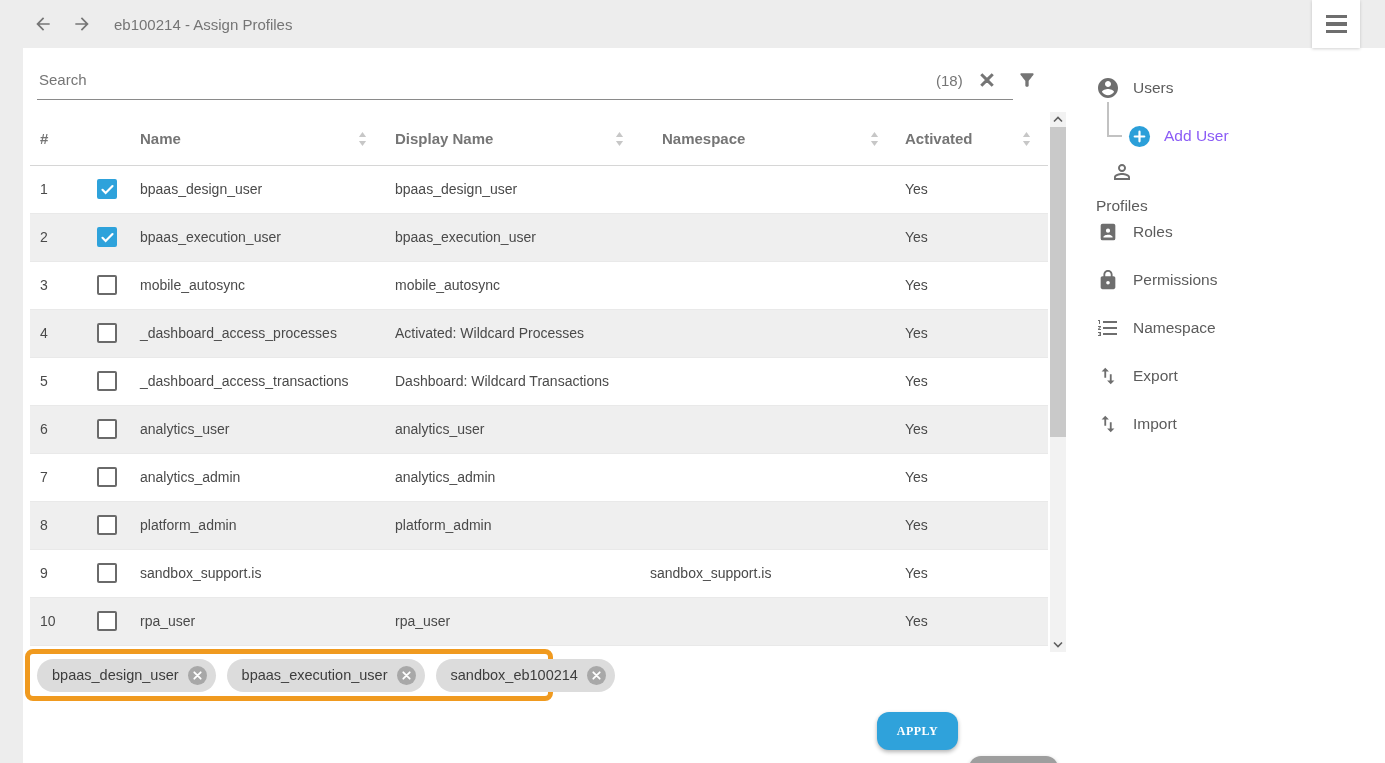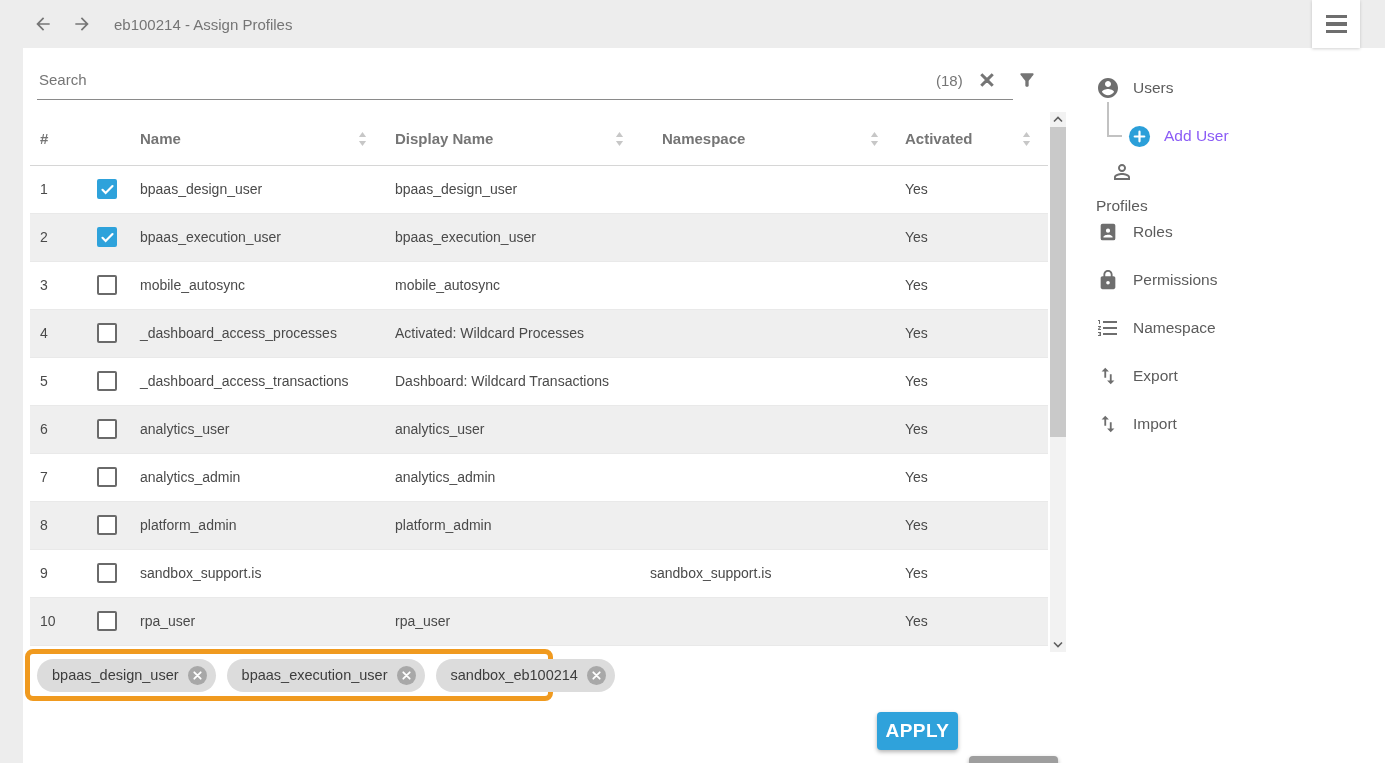--- a/index.html
+++ b/index.html
@@ -55,22 +55,22 @@
 
   
   .chips-box { position:absolute; left:25px; top:649px; width:528px; height:52px;
     border:5px solid #f09a1f; border-radius:8px; background:#fff;
     display:flex; align-items:center; padding-left:7px; gap:11px; }
   .chip { display:flex; align-items:center; gap:9px; background:#dcdcdc; border-radius:17px; height:33px;
     padding:0 9px 0 15px; font-size:14.5px; color:#3d3d3d; white-space:nowrap; }
   .chip-x { display:flex; cursor:pointer; }
 
   
-  .btn { position:absolute; top:712px; height:38px; border:none; color:#fff; font-size:19px; font-weight:700;
-    font-family:Liberation Sans, sans-serif; letter-spacing:0.5px; border-radius:4px; box-shadow:0 2px 4px rgba(0,0,0,0.3); cursor:pointer; }
+  .btn { position:absolute; top:712px; height:38px; border:none; color:#fff; font-size:12px; font-weight:700;
+    font-family:Liberation Serif, serif; letter-spacing:0.5px; border-radius:12px; box-shadow:0 2px 4px rgba(0,0,0,0.3); cursor:pointer; }
   .btn-apply { left:877px; width:81px; background:#2fa2db; }
   .btn-cancel { left:969px; width:89px; background:#9e9e9e;margin-top:44px; }
 
   
   .side-item { position:absolute; display:flex; align-items:center; gap:13px; height:48px; cursor:pointer; }
   .side-icon { display:flex; width:24px; justify-content:center; }
   .side-label { font-size:15.5px; color:#5c5c5c; }
   .side-label.accent { color:#8b5cf6; }
   .tree-line { position:absolute; background:#c2c2c2; }
 </style>

